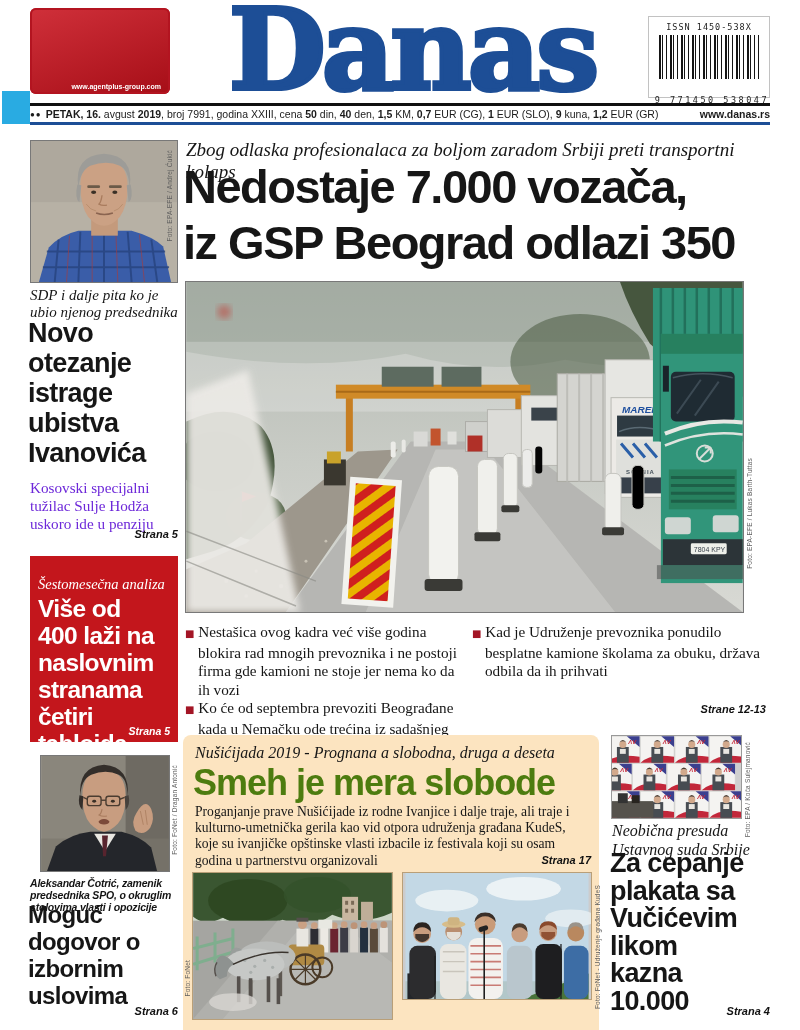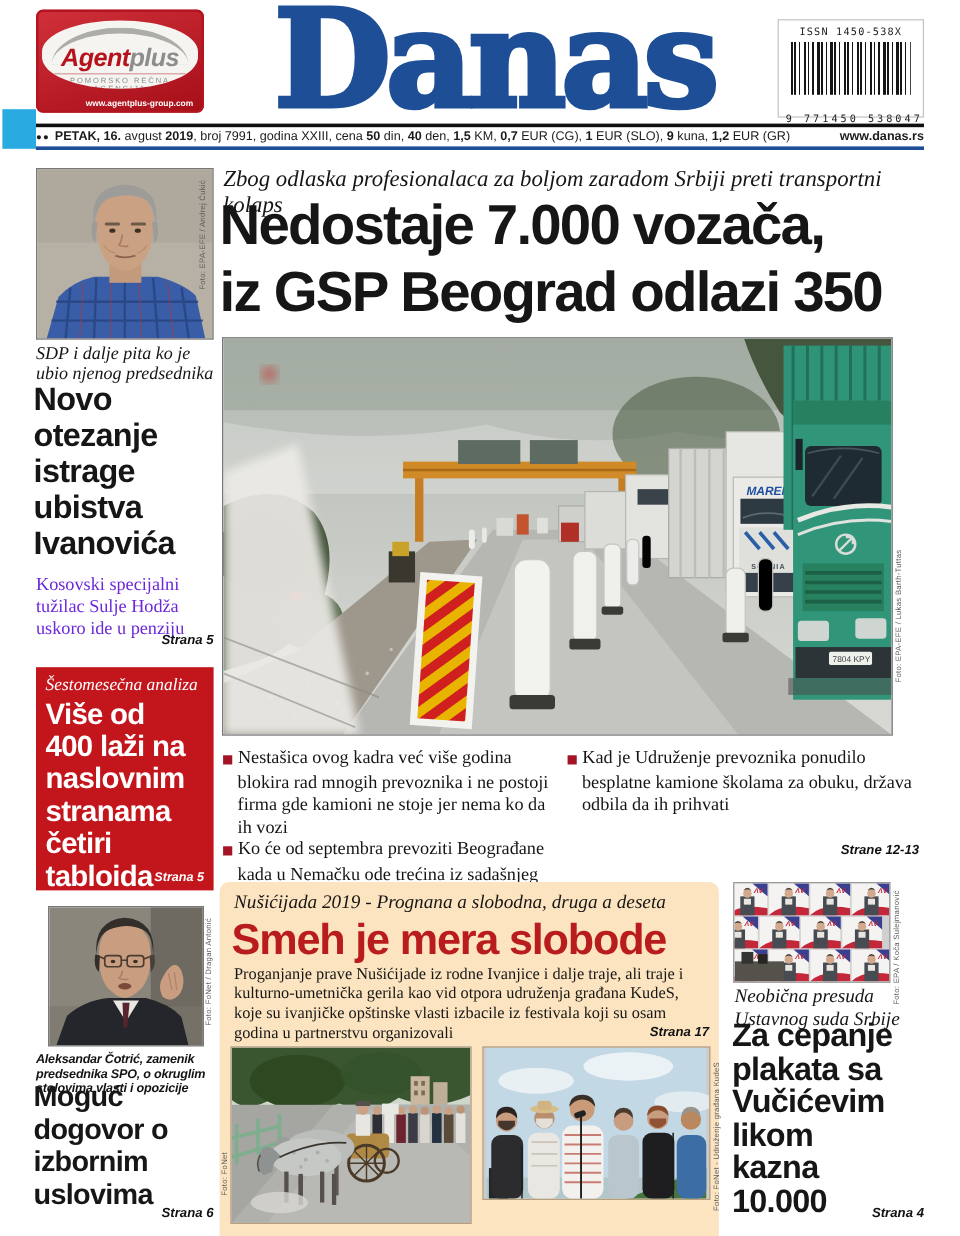--- a/index.html
+++ b/index.html
@@ -45,63 +45,58 @@
         font-size:10.5px;color:#1b1b1b}
   #dateline .dots{font-size:8px;letter-spacing:1px;margin-right:4px}
   #dateline .dl-text{flex:1;white-space:nowrap;overflow:hidden}
   #dateline .site{font-weight:bold;margin-left:8px}
 
   
   #lt-kicker{left:30px;top:287px;width:149px;font-size:15px;line-height:16.5px}
   #lt-headline{left:28px;top:318px;width:152px;font-size:27px;line-height:30px}
   #lt-deck{left:30px;top:479px;width:150px;font-size:15.2px;line-height:18px;color:#6d28d9}
   #lt-pageref{left:30px;top:528px;width:148px}
-  #redbox{left:30px;top:556px;width:148px;height:186px;background:#c3161c;color:#fff;box-sizing:border-box;padding:7px 8px}
+  #redbox{left:30px;top:556px;width:148px;height:186px;background:#c3161c;color:#fff;box-sizing:border-box;padding:20px 8px}
   #redbox .rk{font-family:"Liberation Serif",serif;font-style:italic;font-size:14.5px;color:#fff}
   #redbox .rh{font-weight:bold;font-size:24.5px;line-height:27px;letter-spacing:-.6px;white-space:pre-line;margin-top:2px;color:#fff}
   #redbox .rp{position:absolute;right:8px;bottom:5px;font-size:10.5px;font-weight:bold;font-style:italic;color:#fff}
   #bl-caption{left:30px;top:877px;width:152px;font-size:10.5px;line-height:12px;font-weight:bold;font-style:italic;letter-spacing:-.2px}
   #bl-headline{left:28px;top:901px;width:156px;font-size:24px;line-height:27px}
   #bl-pageref{left:40px;top:1005px;width:138px}
 
   
   #lead-kicker{left:186px;top:139px;width:600px;font-size:19px}
   #lead-headline{left:183px;top:159px;width:612px;font-size:47px;line-height:56px;letter-spacing:-1.5px}
   #bul-left{left:185px;top:623px;width:282px}
   #bul-right{left:472px;top:623px;width:296px}
   .bitem{padding-left:13px;text-indent:-13px;font-family:"Liberation Serif",serif;
          font-size:15.2px;line-height:18.6px;color:#151515}
   .bitem .sq{color:#a31525;font-size:10px;font-family:"DejaVu Sans",sans-serif}
   #lead-pageref{left:680px;top:703px;width:86px}
 
   
   #cream{left:183px;top:735px;width:416px;height:353px;background:#fce4c0;border-radius:8px}
   #cream .f-kick{position:absolute;left:12px;top:9px;font-size:16px}
-  #cream .f-head{position:absolute;left:10px;top:27px;font-size:36px;letter-spacing:-1px;font-weight:bold;color:#b91c1c}
+  #cream .f-head{position:absolute;left:10px;top:27px;font-size:36px;letter-spacing:-1px;font-weight:bold;color:#4d7c0f}
   #cream .f-deck{position:absolute;left:12px;top:69px;width:396px;font-family:"Liberation Serif",serif;
         font-size:13.6px;line-height:16.2px;color:#171717}
   #cream .f-pref{position:absolute;right:8px;top:119px}
   #cream .f-caption{position:absolute;left:219px;top:268px;width:190px;font-size:10.8px;
         font-weight:bold;letter-spacing:-.2px;color:#161616}
   .cphoto{border:1px solid #b99f78}
 
   
   #rt-kicker{left:612px;top:822px;width:158px;font-size:16px;line-height:18.5px}
   #rt-headline{left:610px;top:850px;width:162px;font-size:27px;line-height:27.5px}
   #rt-pageref{left:690px;top:1005px;width:80px}
 </style>
 </head>
 <body>
 
 <div class="abs" id="logo">
-  <div class="oval">
-    <div class="swoosh"></div>
-    <div class="name"><span class="p1">Agent</span><span class="p2">plus</span></div>
-    <div class="tag">POMORSKO REČNA AGENCIJA</div>
-  </div>
   <div class="url">www.agentplus-group.com</div>
 </div>
 
 <div class="abs" id="masthead">Danas</div>
 
 <div class="abs" id="barcode">
   <div class="issn">ISSN 1450-538X</div>
   <div class="bars"></div>
   <div class="digits">9 771450 538047</div>
 </div>

